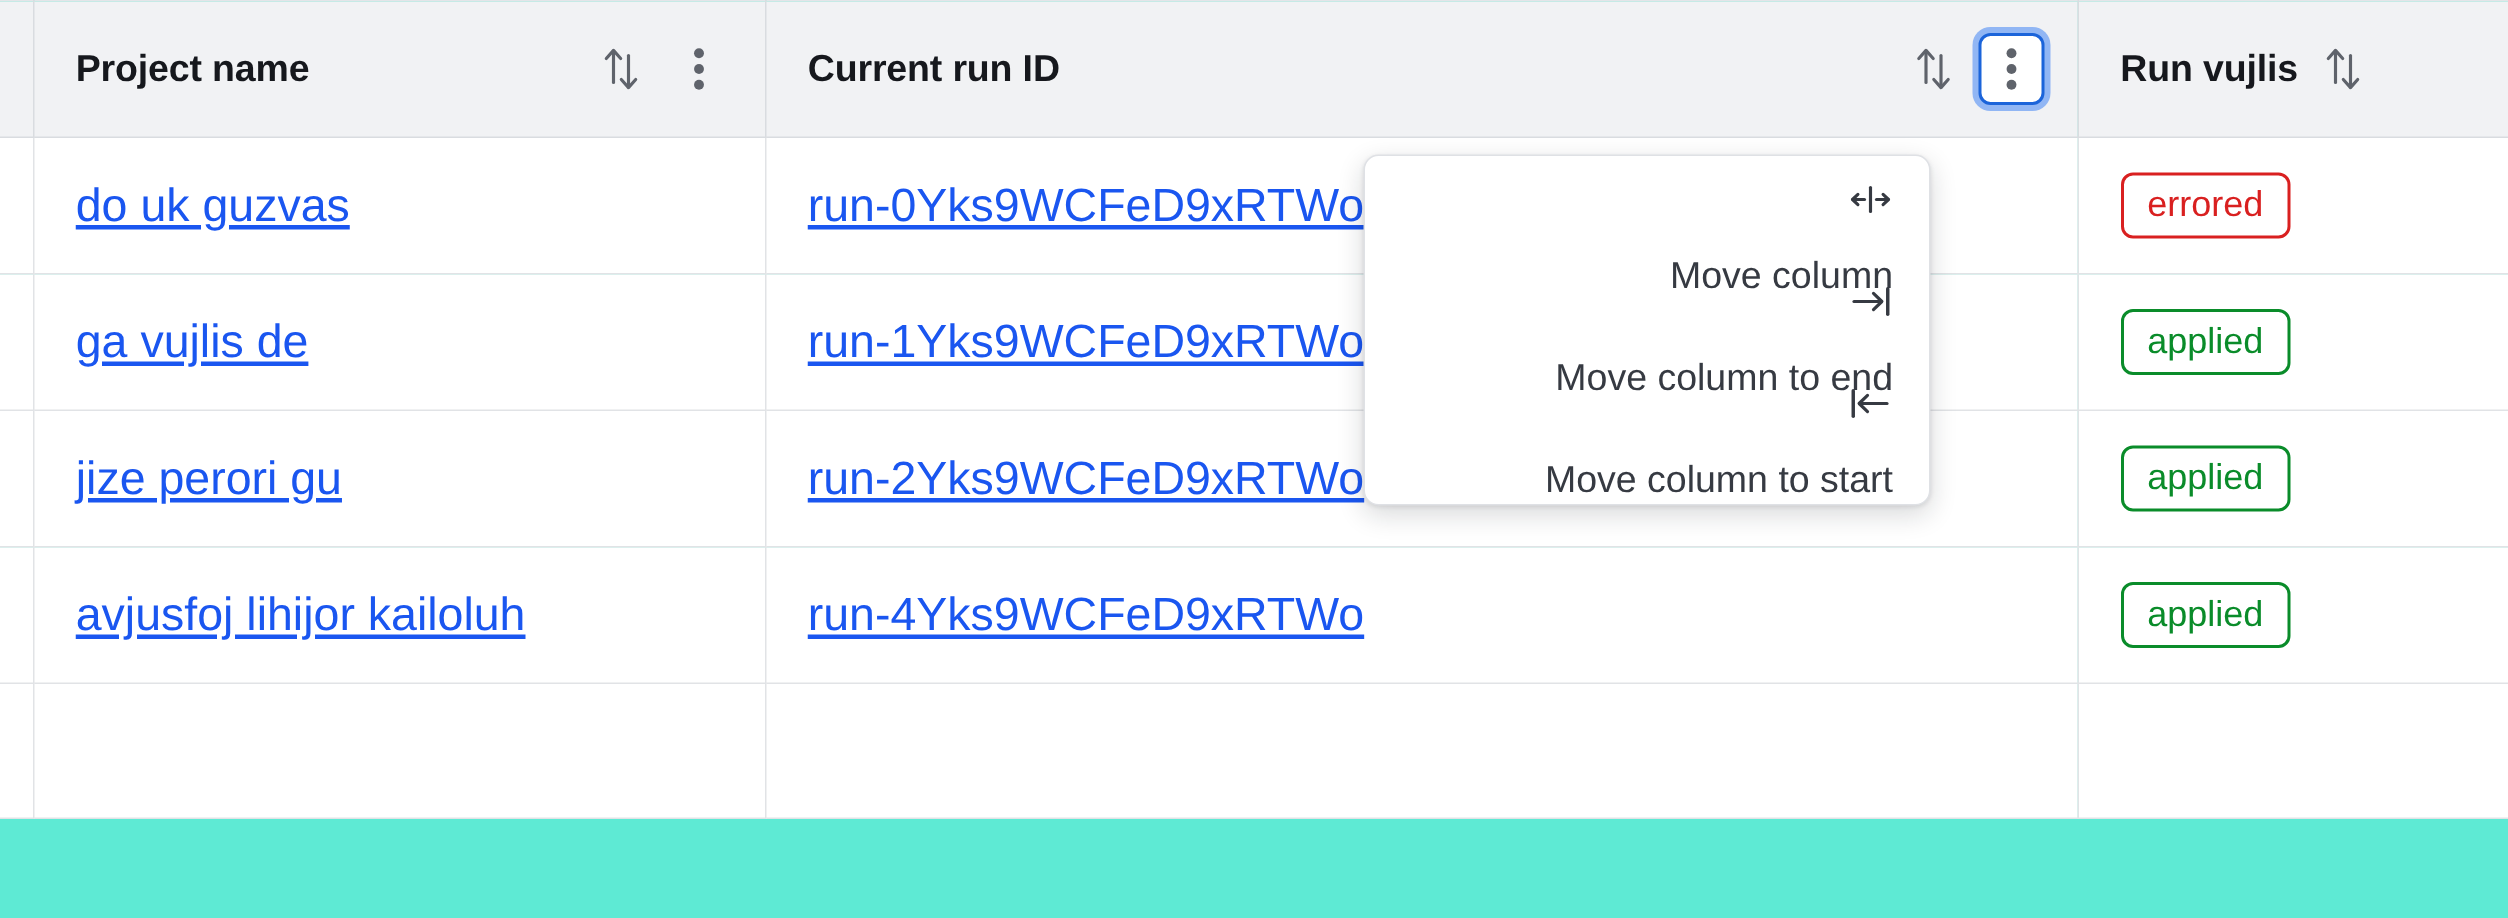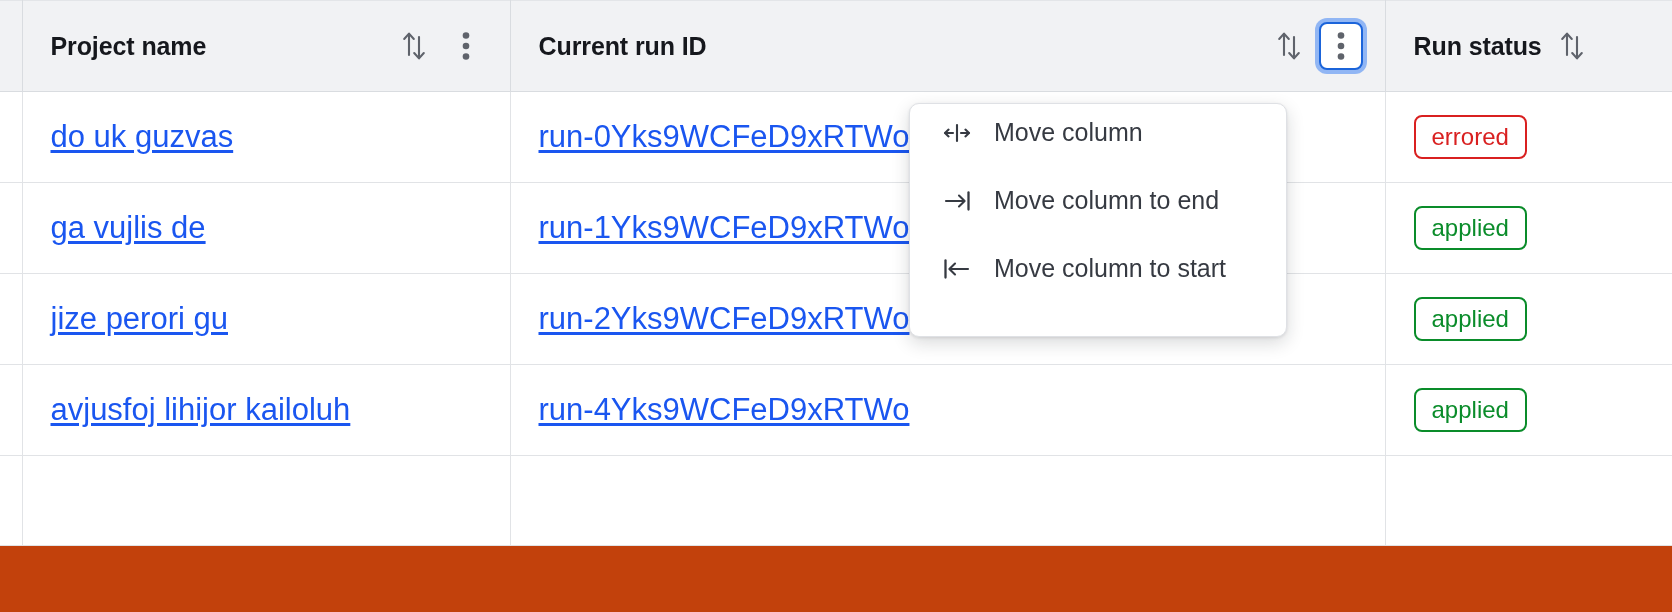--- a/index.html
+++ b/index.html
@@ -10,21 +10,21 @@
     height: 612px;
     overflow: hidden;
     background: #ffffff;
     font-family: "Liberation Sans", sans-serif;
   }
 
   #app {
     position: relative;
     width: 1672px;
     height: 612px;
-    background: #c2410c;
+    background: #5eead4;
   }
 
   
   table.data-table {
     width: 1672px;
     border-collapse: collapse;
     table-layout: fixed;
   }
 
   
@@ -144,26 +144,27 @@
     width: 378px;
     background: #ffffff;
     border: 1px solid #dfe1e5;
     border-radius: 10px;
     box-shadow: 0 6px 18px rgba(20,23,28,0.16), 0 1px 3px rgba(20,23,28,0.10);
     padding: 14px 0 14px 0;
     z-index: 40;
   }
   .menu-item {
     display: flex;
-    align-items: flex-start;
+    align-items: flex-end;
     gap: 22px;
     height: 68px;
     padding: 0 24px 0 32px;
     cursor: pointer;
     color: #363a42;
+    flex-direction: column;
   }
   .menu-icon {
     width: 30px;
     height: 30px;
     flex: 0 0 auto;
     display: flex;
     align-items: center;
     justify-content: center;
   }
   .menu-label {
@@ -228,21 +229,21 @@
                 <circle cx="4" cy="4.5" r="3.3" fill="#5f636b"></circle>
                 <circle cx="4" cy="15" r="3.3" fill="#5f636b"></circle>
                 <circle cx="4" cy="25.5" r="3.3" fill="#5f636b"></circle>
               </svg>
             </button>
           </div>
         </th>
 
         <th class="col-head last">
           <div class="head-inner">
-            <span class="head-title">Run status</span>
+            <span class="head-title">Run vujlis</span>
             <button class="icon-btn">
               <svg width="30" height="34" viewBox="0 0 30 34" fill="none">
                 <path d="M10 26 L10 5" stroke="#5f636b" stroke-width="2.1" stroke-linecap="round"></path>
                 <path d="M5.2 10 L10 4.6 L14.8 10" stroke="#5f636b" stroke-width="2.1" stroke-linecap="round" stroke-linejoin="round" fill="none"></path>
                 <path d="M20 8 L20 29" stroke="#5f636b" stroke-width="2.1" stroke-linecap="round"></path>
                 <path d="M15.2 24 L20 29.4 L24.8 24" stroke="#5f636b" stroke-width="2.1" stroke-linecap="round" stroke-linejoin="round" fill="none"></path>
               </svg>
             </button>
           </div>
         </th>

